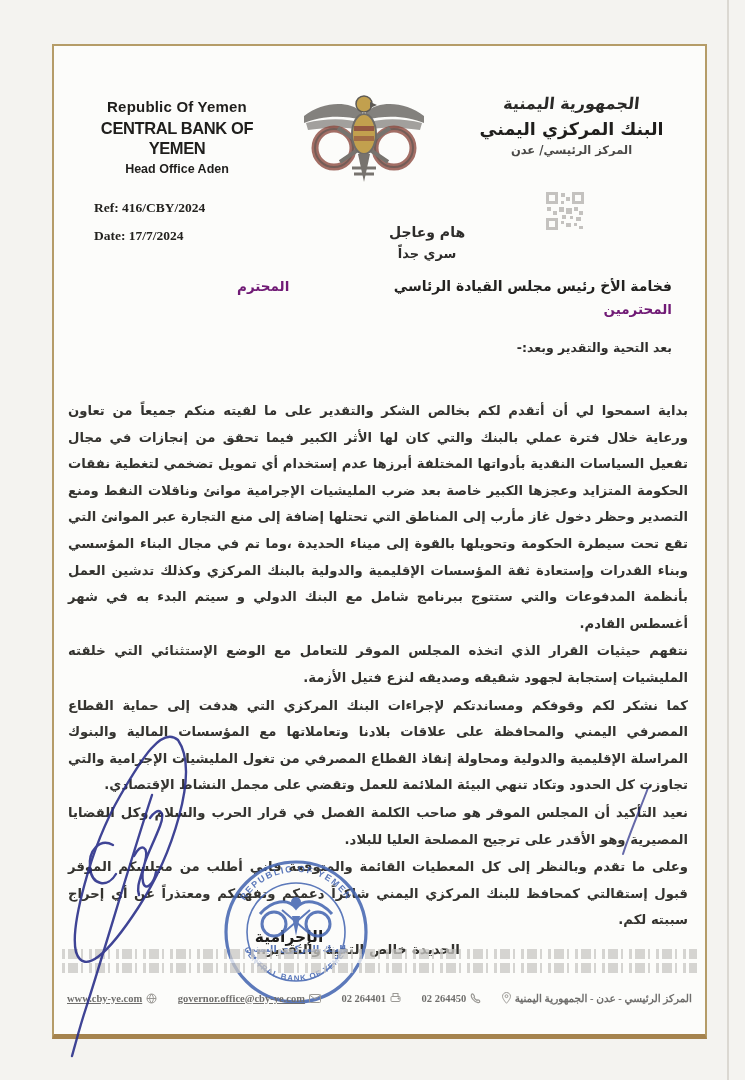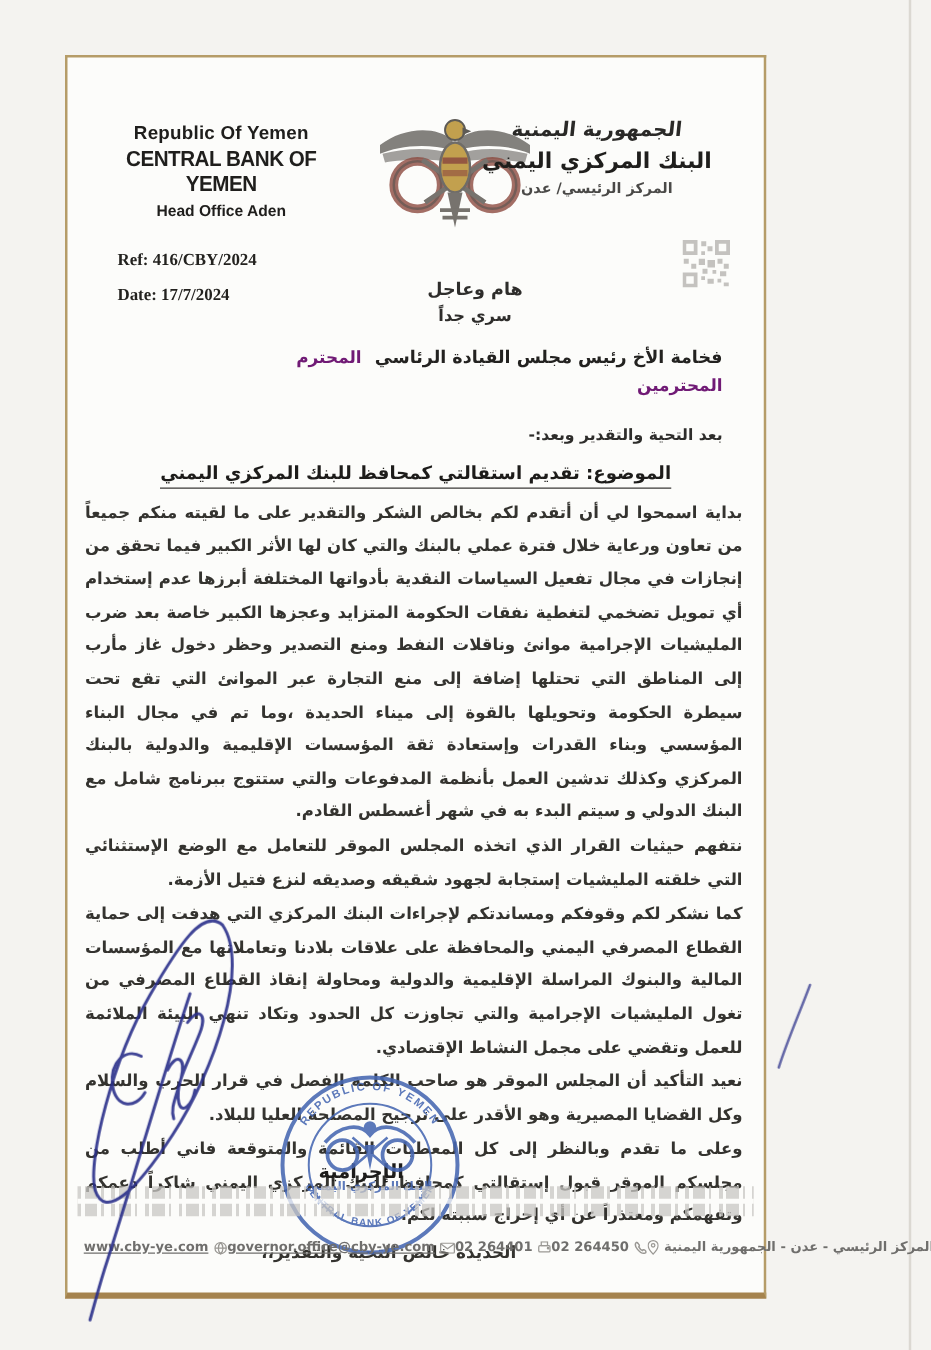--- a/index.html
+++ b/index.html
@@ -5,21 +5,21 @@
   html,body{margin:0;padding:0;}
   body{
     width:745px;height:1080px;position:relative;overflow:hidden;
     background:#f4f3f0;
     font-family:"DejaVu Sans","Liberation Sans",sans-serif;
     color:#2e2d2b;
   }
   .scan-edge{position:absolute;top:0;bottom:0;width:2px;background:#dbd8d2;}
   
   .paper{
-    position:absolute;left:52px;top:44px;width:561px;height:995px;
+    position:absolute;left:52px;top:44px;width:655px;height:995px;
     background:#fcfcfa;
     border:2px solid #b59c68;border-bottom:5px solid #a5834e;
     box-sizing:border-box;
   }
   
   .hdr-en{position:absolute;left:18px;top:52px;width:210px;text-align:center;
     font-family:"Liberation Sans",sans-serif;color:#1f1e1c;}
   .hdr-en .l1{font-size:15px;font-weight:700;letter-spacing:.2px;}
   .hdr-en .l2{font-size:16.5px;font-weight:700;letter-spacing:-.4px;margin-top:4px;transform:scaleY(1.05);}
   .hdr-en .l3{font-size:12.5px;font-weight:700;margin-top:5px;}
@@ -61,21 +61,21 @@
     background:
       linear-gradient(#fcfcfa,#fcfcfa) 0 10px/100% 4px no-repeat,
       repeating-linear-gradient(90deg,
         #c9c7c4 0 3px,transparent 3px 6px,
         #c9c7c4 6px 16px,transparent 16px 19px,
         #c9c7c4 19px 21px,transparent 21px 27px);}
   
   .footer{position:absolute;left:13px;right:13px;top:946px;display:flex;align-items:center;
     justify-content:space-between;font-size:10.5px;color:#6f6e6c;font-weight:700;
     font-family:"DejaVu Sans",sans-serif;}
-  .f-item{display:flex;align-items:center;gap:4px;white-space:nowrap;}
+  .f-item{display:flex;align-items:center;gap:4px;white-space:nowrap;font-family:Liberation Serif, serif;}
   .f-item.u span{text-decoration:underline;}
   .f-ar{direction:rtl;font-size:10.5px;}
   .ficon{flex:0 0 auto;}
   
   .ink{position:absolute;left:0;top:0;pointer-events:none;z-index:30;}
 </style>
 </head>
 <body>
 
 <div class="scan-edge" style="left:727px;"></div>
@@ -158,23 +158,20 @@
     <div class="row">
       <span class="who">فخامة الأخ رئيس مجلس القيادة الرئاسي</span>
       <span class="hon">المحترم</span>
     </div>
     <div class="row">
       <span class="hon">المحترمين</span>
     </div>
   </div>
   <div class="greeting">بعد التحية والتقدير وبعد:-</div>
 
-  <div class="subject-wrap">
-    <span class="subject">الموضوع: تقديم استقالتي كمحافظ للبنك المركزي اليمني</span>
-  </div>
 
   <div class="body-text">
     <p>بداية اسمحوا لي أن أتقدم لكم بخالص الشكر والتقدير على ما لقيته منكم جميعاً من تعاون ورعاية خلال فترة عملي بالبنك والتي كان لها الأثر الكبير فيما تحقق من إنجازات في مجال تفعيل السياسات النقدية بأدواتها المختلفة أبرزها عدم إستخدام أي تمويل تضخمي لتغطية نفقات الحكومة المتزايد وعجزها الكبير خاصة بعد ضرب المليشيات الإجرامية موانئ وناقلات النفط ومنع التصدير وحظر دخول غاز مأرب إلى المناطق التي تحتلها إضافة إلى منع التجارة عبر الموانئ التي تقع تحت سيطرة الحكومة وتحويلها بالقوة إلى ميناء الحديدة ،وما تم في مجال البناء المؤسسي وبناء القدرات وإستعادة ثقة المؤسسات الإقليمية والدولية بالبنك المركزي وكذلك تدشين العمل بأنظمة المدفوعات والتي ستتوج ببرنامج شامل مع البنك الدولي و سيتم البدء به في شهر أغسطس القادم.</p>
     <p>نتفهم حيثيات القرار الذي اتخذه المجلس الموقر للتعامل مع الوضع الإستثنائي التي خلقته المليشيات إستجابة لجهود شقيقه وصديقه لنزع فتيل الأزمة.</p>
     <p>كما نشكر لكم وقوفكم ومساندتكم لإجراءات البنك المركزي التي هدفت إلى حماية القطاع المصرفي اليمني والمحافظة على علاقات بلادنا وتعاملاتها مع المؤسسات المالية والبنوك المراسلة الإقليمية والدولية ومحاولة إنقاذ القطاع المصرفي من تغول المليشيات الإجرامية والتي تجاوزت كل الحدود وتكاد تنهي البيئة الملائمة للعمل وتقضي على مجمل النشاط الإقتصادي.</p>
     <p>نعيد التأكيد أن المجلس الموقر هو صاحب الكلمة الفصل في قرار الحرب والسلام وكل القضايا المصيرية وهو الأقدر على ترجيح المصلحة العليا للبلاد.</p>
     <p>وعلى ما تقدم وبالنظر إلى كل المعطيات القائمة والمتوقعة فاني أطلب من مجلسكم الموقر قبول إستقالتي كمحافظ للبنك المركزي اليمني شاكراً دعمكم وتفهمكم ومعتذراً عن أي إحراج سببته لكم.</p>
     <div class="closing">الحديدة خالص التحية والتقدير،،</div>
   </div>
 

